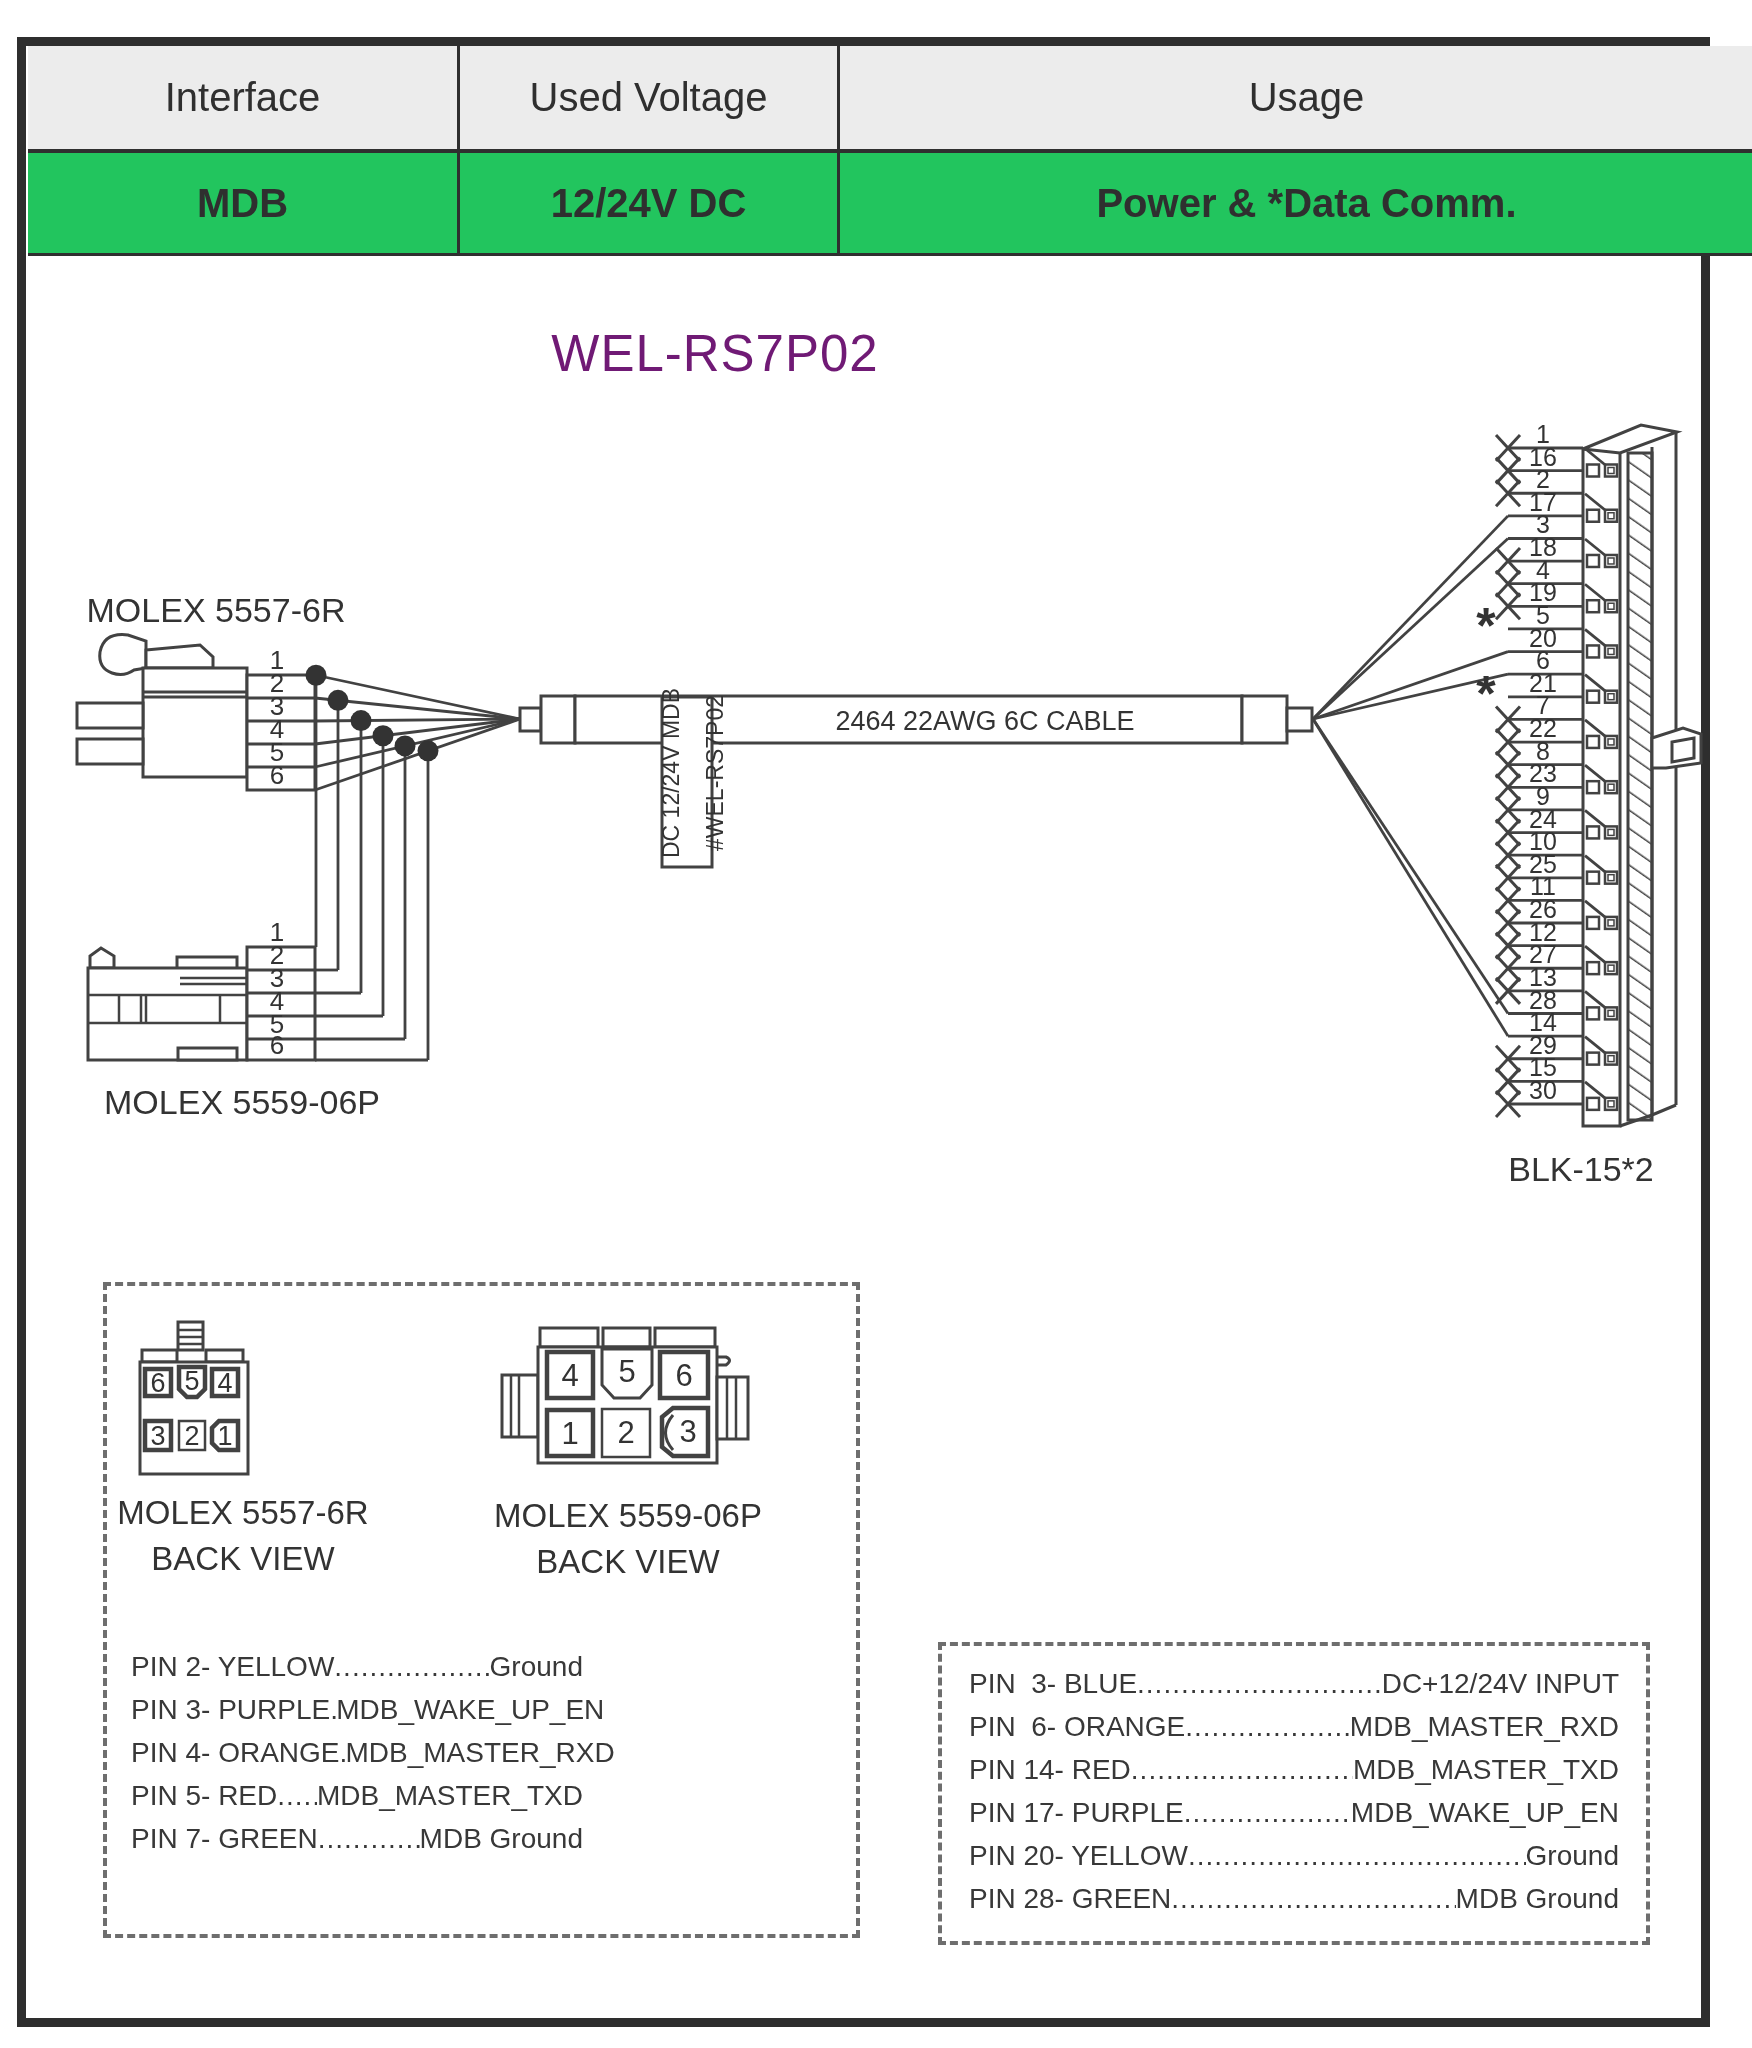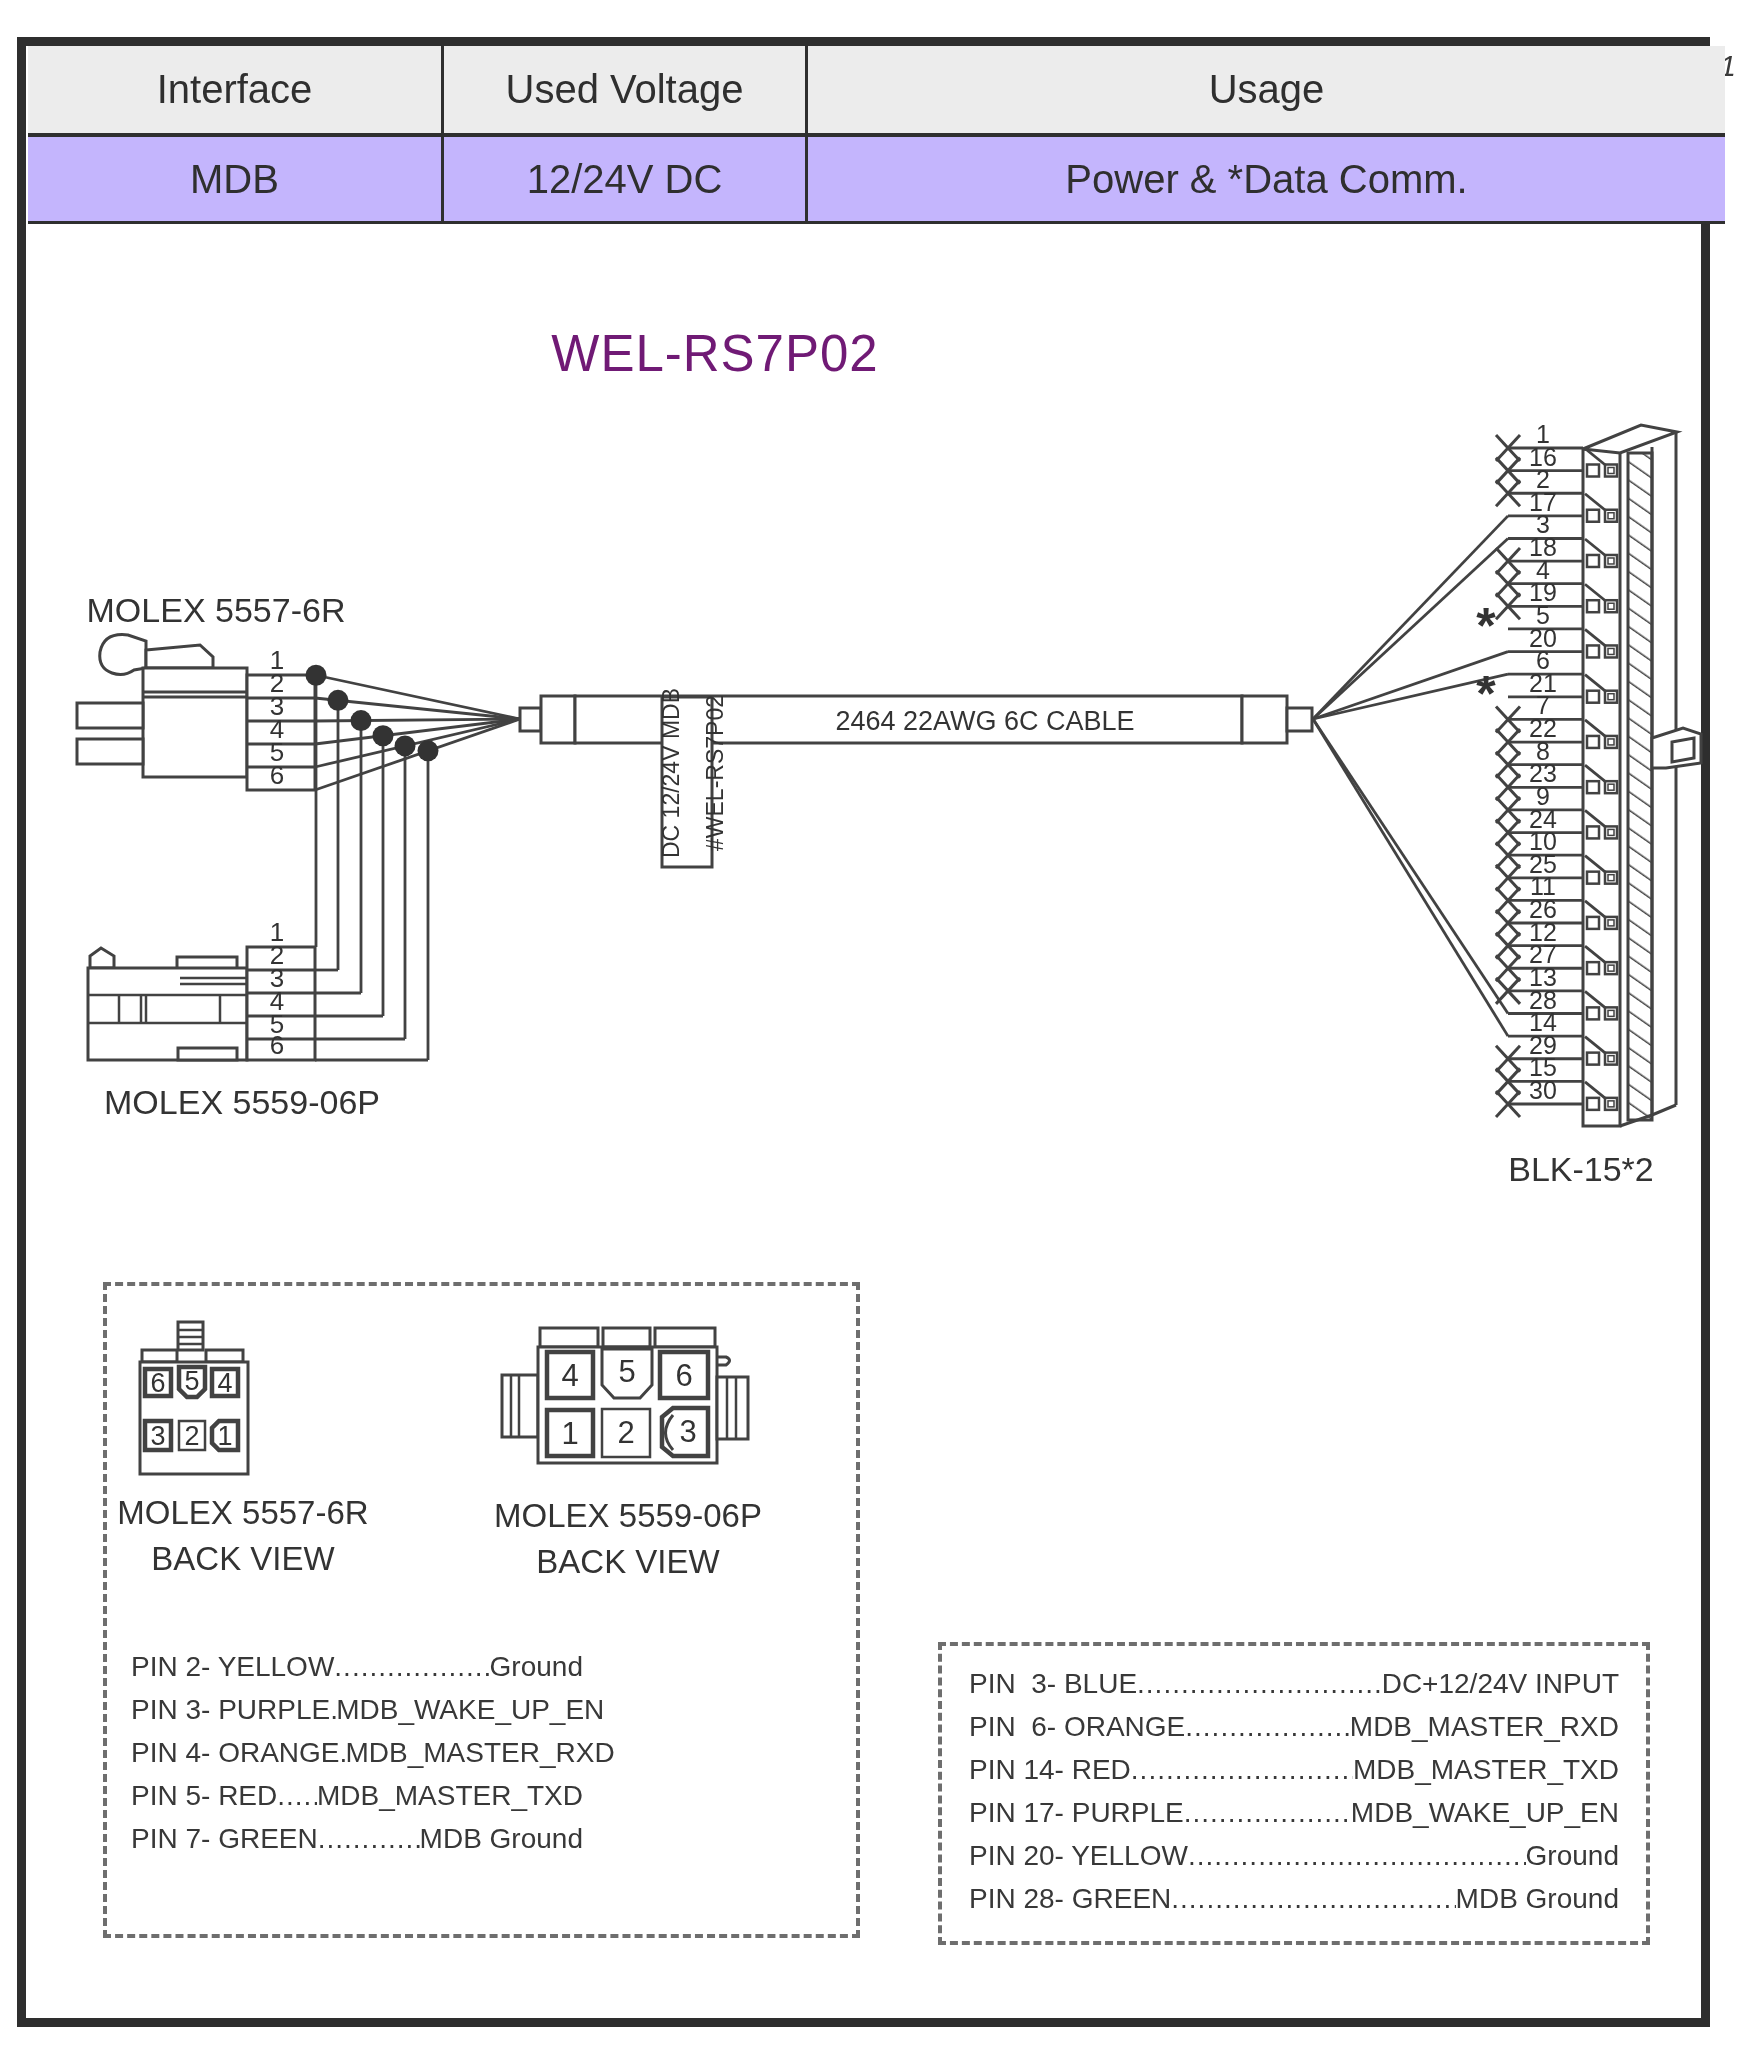--- a/index.html
+++ b/index.html
@@ -4,25 +4,25 @@
 <style>
   html,body{margin:0;padding:0;background:#ffffff;}
   body{position:relative;width:1752px;height:2048px;font-family:"Liberation Sans",sans-serif;color:#333;overflow:hidden;}
   .abs{position:absolute;}
   
   #fig-label{top:2px;right:16px;font-size:29px;font-style:italic;color:#3a3a3a;margin-top:48px;}
   
   #page-border{left:17px;top:37px;width:1693px;height:1990px;border:9px solid #2e2e2e;box-sizing:border-box;}
   
   #spec-table{left:28px;top:46px;width:1691px;border-collapse:collapse;table-layout:fixed;}
-  #spec-table td{border:3px solid #2f2f2f;border-top:none;text-align:center;vertical-align:middle;font-size:40px;color:#2f2f2f;padding:0;}
+  #spec-table td{border:3px solid #2f2f2f;border-top:none;text-align:center;vertical-align:middle;font-size:40px;color:#2f2f2f;padding:8px;}
   #spec-table td:first-child{border-left:none;}
   #spec-table td:last-child{border-right:none;}
   #spec-table .hdr td{background:#ececec;height:87px;border-bottom:4px solid #2f2f2f;}
-  #spec-table .val td{height:84px;background:#c4b5fd;}
+  #spec-table .val td{height:84px;background:#22c55e;font-weight:bold;}
   .c1{width:413px;} .c2{width:361px;} .c3{width:917px;margin-left:31px;}
   
   #diagram-title{left:0;top:324px;width:1430px;text-align:center;font-size:51px;color:#701a75;letter-spacing:1px;}
   
   #diagram-svg{left:0;top:0;width:1752px;height:2048px;pointer-events:none;z-index:5;}
   svg text{font-family:"Liberation Sans",sans-serif;fill:#333;}
   
   .dashed-box{border:4px dashed #6e6e6e;box-sizing:border-box;background:transparent;z-index:1;}
   #pinout-box-left{left:103px;top:1282px;width:757px;height:656px;}
   #pinout-box-right{left:938px;top:1642px;width:712px;height:303px;}

